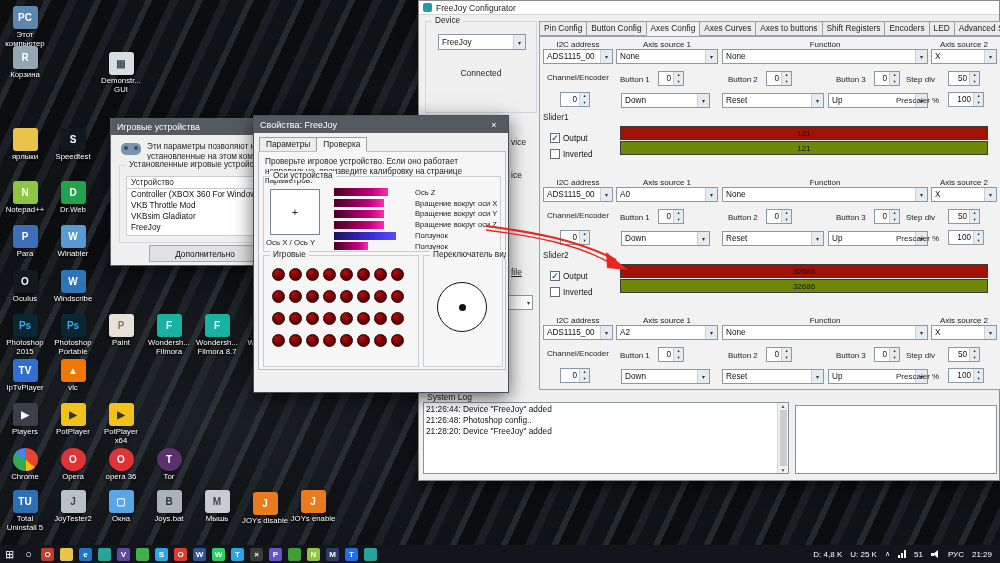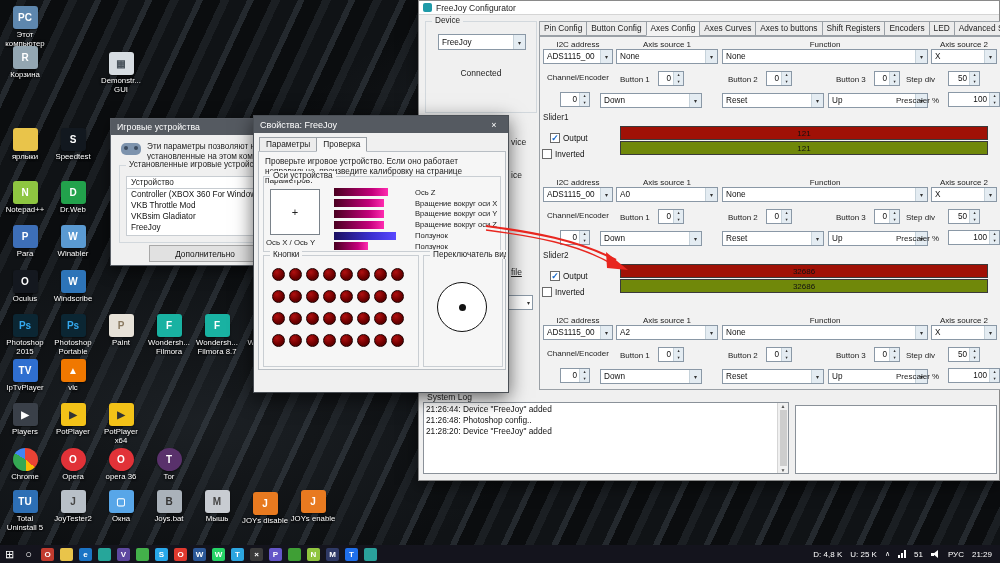--- a/index.html
+++ b/index.html
@@ -59,25 +59,25 @@
   .panel { position:absolute; left:120px; top:35px; width:462px; height:354px; background:#f2f2f2; border:1px solid #9aa0a6; border-right:none; }
   .axsec { position:absolute; left:0; width:458px; height:74px; }
   .l-i2c{left:3px;top:0;width:70px} .l-src1{left:76px;top:0;width:102px} .l-func{left:182px;top:0;width:206px} .l-src2{left:391px;top:0;width:66px}
   .c-i2c{left:3px;top:9px;width:70px} .c-src1{left:76px;top:9px;width:102px} .c-func{left:182px;top:9px;width:206px} .c-src2{left:391px;top:9px;width:66px}
   .l-chan{left:3px;top:33px;width:70px}
   .l-b1{left:80px;top:35px} .s-b1{left:118px;top:31px;width:26px}
   .l-b2{left:188px;top:35px} .s-b2{left:226px;top:31px;width:26px}
   .l-b3{left:296px;top:35px} .s-b3{left:334px;top:31px;width:26px}
   .l-step{left:366px;top:35px} .s-step{left:408px;top:31px;width:32px}
   .s-chan{left:20px;top:52px;width:30px}
-  .c-down{left:60px;top:53px;width:102px} .c-reset{left:182px;top:53px;width:102px} .c-up{left:288px;top:53px;width:100px}
-  .l-presc{left:356px;top:56px} .s-presc{left:408px;top:52px;width:52px}
+  .c-down{left:81px;top:53px;width:89px} .c-reset{left:182px;top:53px;width:102px} .c-up{left:288px;top:53px;width:100px}
+  .l-presc{left:356px;top:56px} .s-presc{left:408px;top:52px;width:36px}
   .slider-sec { position:absolute; left:0; width:458px; height:64px; }
   .sl-label { position:absolute; left:3px; top:1px; font-size:8.2px; color:#222; }
-  .cb-out { left:10px; top:21px; } .cb-inv { left:2px; top:37px; }
+  .cb-out { left:10px; top:21px; } .cb-inv { left:10px; top:37px; }
   .bar { position:absolute; left:80px; width:368px; height:14px; border:1px solid #3a3a3a; display:flex; align-items:center; justify-content:center; font-size:8px; color:#111; }
   .bar-raw { top:14px; background:#a01106; }
   .bar-out { top:29px; background:#70880a; }
   .log-label { position:absolute; font-size:8.5px; color:#222; }
   .syslog-label { left:8px; top:391px; }
   .syslog { position:absolute; left:4px; top:401px; width:366px; height:72px; background:#fff; border:1px solid #8a9199; overflow:hidden; }
   .syslog-lines { position:absolute; left:2px; top:1px; right:13px; }
   .logline { font-size:8.3px; line-height:10.8px; color:#111; white-space:nowrap; }
   .vscroll { position:absolute; right:0; top:0; bottom:0; width:11px; background:#f0f0f0; border-left:1px solid #d5d5d5; display:flex; flex-direction:column; align-items:center; font-size:5px; color:#555; }
   .vscroll .thumb { flex:1; width:7px; margin:1px 0; background:#cdcdcd; }
@@ -713,21 +713,21 @@
             <div class="axrow magenta">
               <span class="axbar">
                 <span class="axfill" style="width: 34px;"></span>
               </span>
               <span class="axlab">Ползунок</span>
             </div>
           </div>
       </div>
 
       <div class="group p-btns">
-        <span class="group-label">Кнопки</span>
+        <span class="group-label">Игровые</span>
         <div class="btn-grid">
             <span class="btn-dot"></span>
             <span class="btn-dot"></span>
             <span class="btn-dot"></span>
             <span class="btn-dot"></span>
             <span class="btn-dot"></span>
             <span class="btn-dot"></span>
             <span class="btn-dot"></span>
             <span class="btn-dot"></span>
             <span class="btn-dot"></span>

